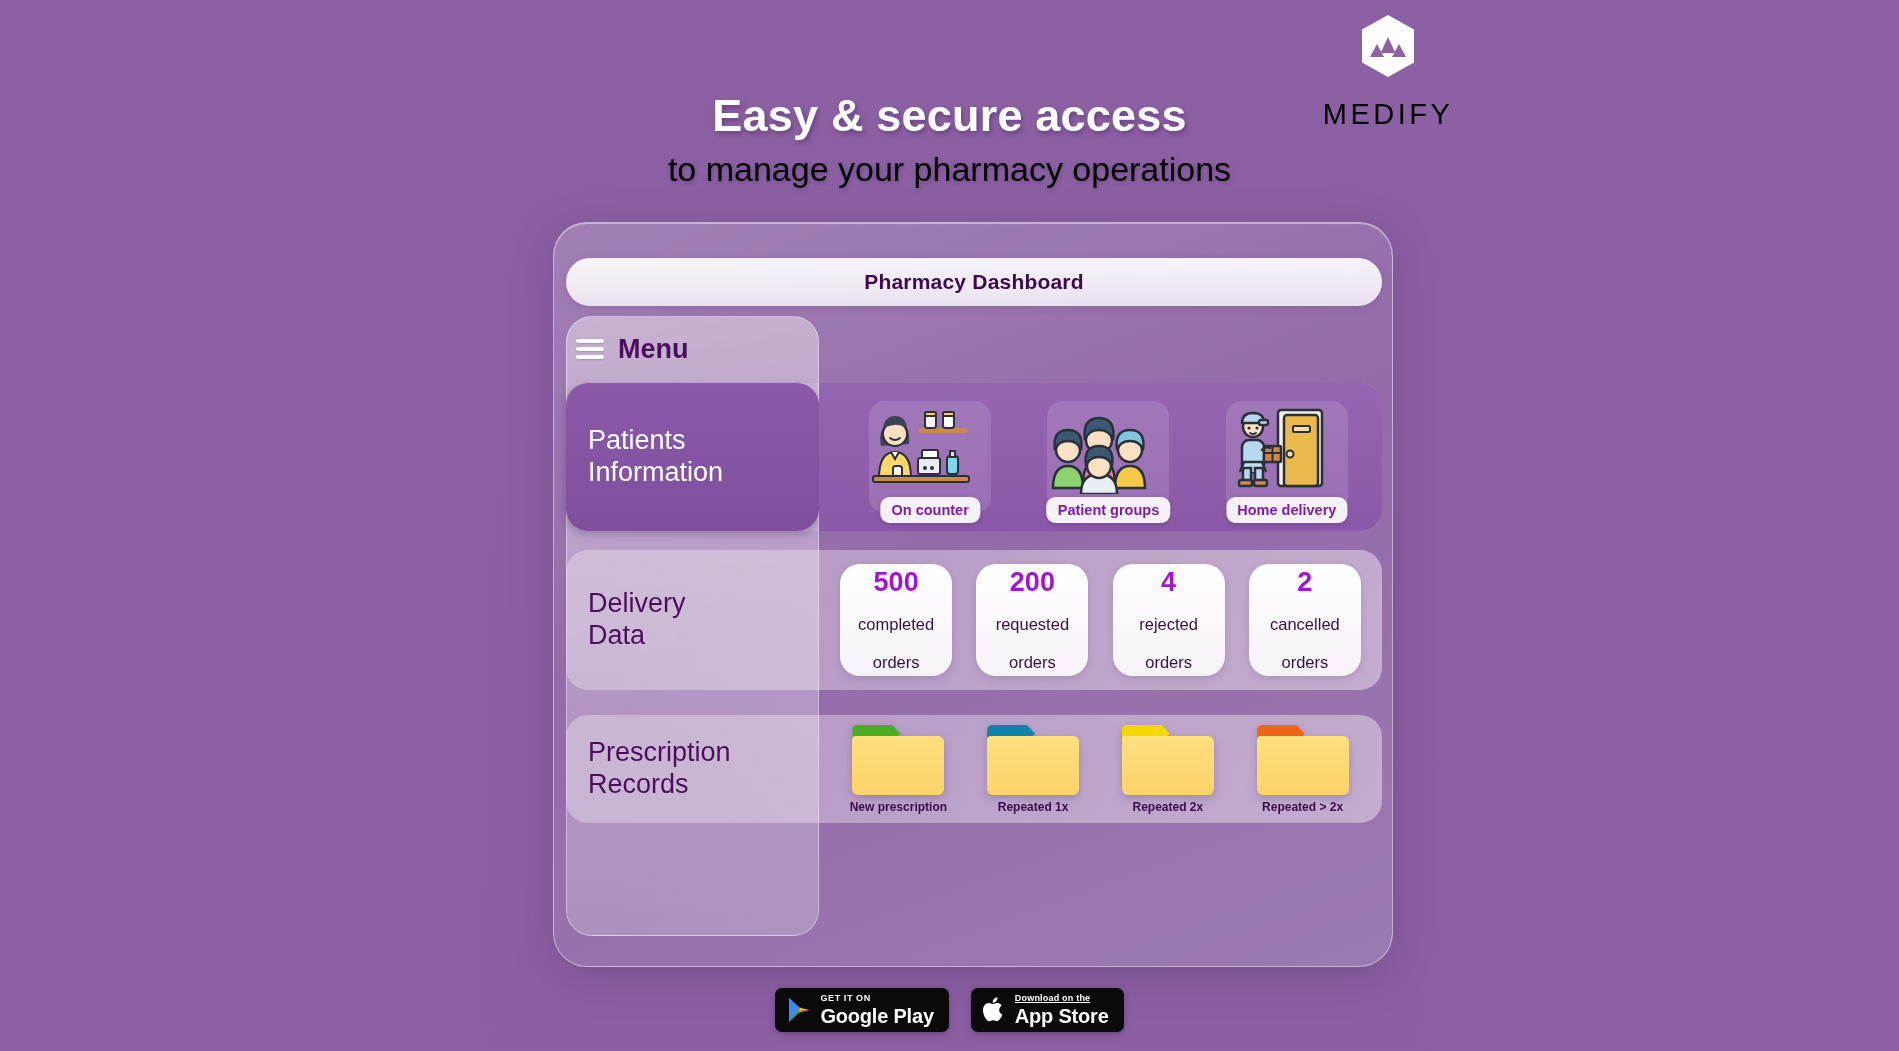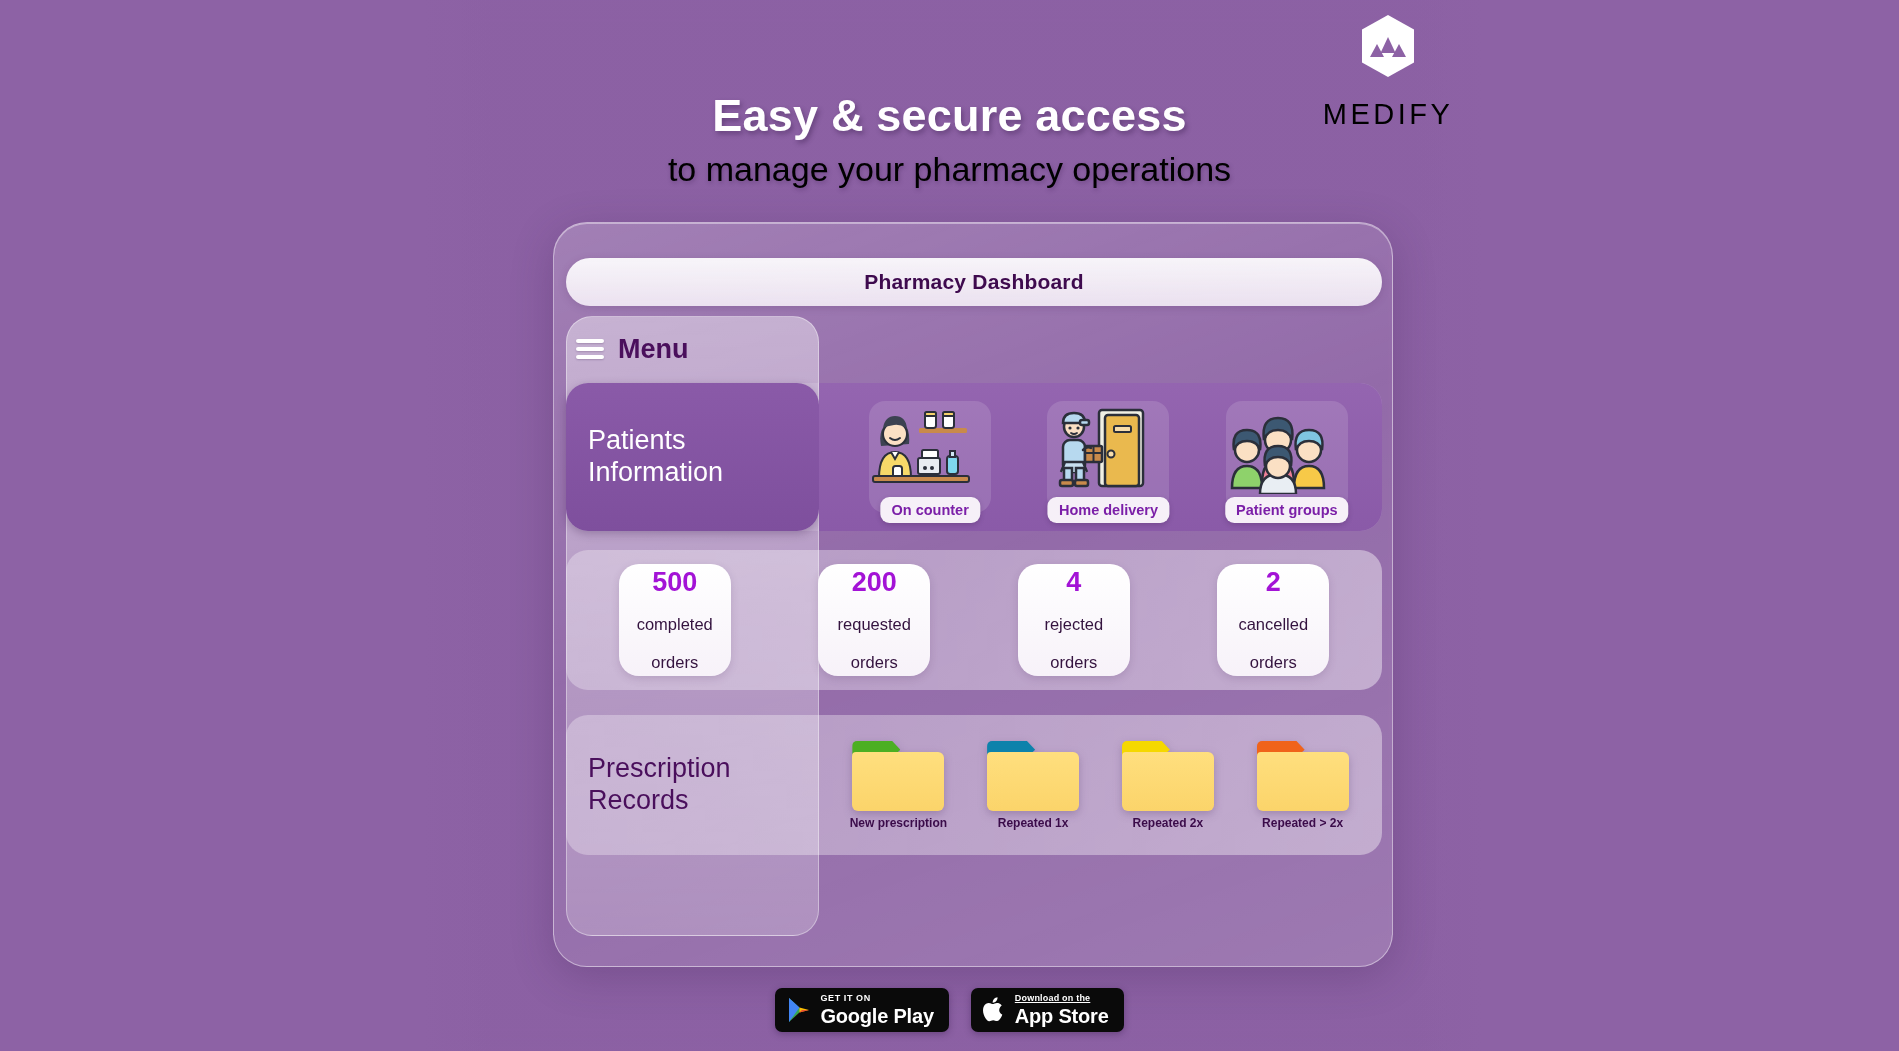--- a/index.html
+++ b/index.html
@@ -171,21 +171,21 @@
   }
   .row-patients {
     top: 160px; height: 148px;
     background: linear-gradient(90deg, rgba(255,255,255,.10), rgba(255,255,255,.24));
   }
   .row-delivery {
     top: 327px; height: 140px;
     background: linear-gradient(90deg, rgba(255,255,255,.30), rgba(255,255,255,.42));
   }
   .row-records {
-    top: 492px; height: 140px;
+    top: 492px; height: 108px;
     background: linear-gradient(90deg, rgba(255,255,255,.30), rgba(255,255,255,.40));
     justify-content: center;
   }
 
   .row-label {
     width: 253px; flex: none;
     display: flex; align-items: center;
     padding-left: 22px;
     border-radius: 22px 0 0 22px;
   }
@@ -392,20 +392,38 @@
           <rect x="49" y="52" width="22" height="16" rx="2" fill="#e9ecf1" stroke="#2b2f3a" stroke-width="2"></rect>
           <rect x="53" y="44" width="16" height="8" rx="1.5" fill="#ffffff" stroke="#2b2f3a" stroke-width="2"></rect>
           <circle cx="56" cy="62" r="2" fill="#2b2f3a"></circle>
           <circle cx="63" cy="62" r="2" fill="#2b2f3a"></circle>
           <rect x="78" y="50" width="11" height="18" rx="3" fill="#7fd8ef" stroke="#2b2f3a" stroke-width="2"></rect>
           <rect x="81" y="45" width="5" height="6" fill="#cfe9f5" stroke="#2b2f3a" stroke-width="2"></rect>
           <rect x="24" y="60" width="9" height="14" rx="2.5" fill="#ffffff" stroke="#2b2f3a" stroke-width="2"></rect>
           <rect x="4" y="70" width="96" height="6" rx="2" fill="#c98a4b" stroke="#2b2f3a" stroke-width="2"></rect>
         </svg>
         <div class="chip">On counter</div>
+      </div>
+
+      <div class="ptile">
+        <svg class="art" viewBox="0 0 104 88">
+          <path d="M36 78 q0 -24 16 -24 q16 0 16 24 z" fill="#ef8097" stroke="#2b2f3a" stroke-width="2.5"></path>
+          <circle cx="52" cy="34" r="13" fill="#fbe0c4" stroke="#2b2f3a" stroke-width="2.5"></circle>
+          <path d="M38 34 q-3 -22 14 -22 q17 0 14 22 q-3 -10 -14 -10 q-11 0 -14 10z" fill="#3c5872" stroke="#2b2f3a" stroke-width="2.5"></path>
+          <path d="M6 82 q0 -22 15 -22 q15 0 15 22 z" fill="#8ed26b" stroke="#2b2f3a" stroke-width="2.5"></path>
+          <circle cx="21" cy="44" r="12" fill="#fbe0c4" stroke="#2b2f3a" stroke-width="2.5"></circle>
+          <path d="M8 44 q-3 -20 13 -20 q16 0 13 20 q-3 -9 -13 -9 q-10 0 -13 9z" fill="#3c5872" stroke="#2b2f3a" stroke-width="2.5"></path>
+          <path d="M68 82 q0 -22 15 -22 q15 0 15 22 z" fill="#f7c948" stroke="#2b2f3a" stroke-width="2.5"></path>
+          <circle cx="83" cy="44" r="12" fill="#fbe0c4" stroke="#2b2f3a" stroke-width="2.5"></circle>
+          <path d="M70 44 q-3 -20 13 -20 q16 0 13 20 q-3 -9 -13 -9 q-10 0 -13 9z" fill="#7fc5e0" stroke="#2b2f3a" stroke-width="2.5"></path>
+          <path d="M34 88 q0 -20 18 -20 q18 0 18 20 z" fill="#e9eef3" stroke="#2b2f3a" stroke-width="2.5"></path>
+          <circle cx="52" cy="60" r="12" fill="#fbe0c4" stroke="#2b2f3a" stroke-width="2.5"></circle>
+          <path d="M39 60 q-3 -20 13 -20 q16 0 13 20 q-3 -9 -13 -9 q-10 0 -13 9z" fill="#3c5872" stroke="#2b2f3a" stroke-width="2.5"></path>
+        </svg>
+        <div class="chip">Patient groups</div>
       </div>
 
       <div class="ptile">
         <svg class="art" viewBox="0 0 104 88">
           <rect x="52" y="4" width="44" height="76" rx="3" fill="#f0f0e4" stroke="#2b2f3a" stroke-width="2.5"></rect>
           <rect x="58" y="9" width="34" height="71" rx="3" fill="#eab94e" stroke="#2b2f3a" stroke-width="2.5"></rect>
           <rect x="67" y="20" width="17" height="6" rx="1.5" fill="#f7ddab" stroke="#2b2f3a" stroke-width="2"></rect>
           <circle cx="64" cy="48" r="3.5" fill="#f7ddab" stroke="#2b2f3a" stroke-width="2"></circle>
           <rect x="16" y="34" width="22" height="32" rx="7" fill="#b7d9ef" stroke="#2b2f3a" stroke-width="2.5"></rect>
           <path d="M14 66 l4 -10 h18 l4 10" fill="#c8dff0" stroke="#2b2f3a" stroke-width="2.5"></path>
@@ -420,41 +438,29 @@
           <circle cx="31" cy="22" r="1.6" fill="#2b2f3a"></circle>
           <path d="M24 27 q3 2 6 0" stroke="#2b2f3a" stroke-width="1.8" fill="none" stroke-linecap="round"></path>
           <rect x="38" y="40" width="17" height="16" rx="1.5" fill="#c98a4b" stroke="#2b2f3a" stroke-width="2.5"></rect>
           <path d="M46.5 40 v16" stroke="#2b2f3a" stroke-width="2"></path>
           <path d="M38 47 h17" stroke="#2b2f3a" stroke-width="2"></path>
           <path d="M36 44 q4 -4 8 -2" stroke="#2b2f3a" stroke-width="2.5" fill="none" stroke-linecap="round"></path>
         </svg>
         <div class="chip">Home delivery</div>
       </div>
 
-      <div class="ptile">
-        <svg class="art" viewBox="0 0 104 88">
-          <path d="M36 78 q0 -24 16 -24 q16 0 16 24 z" fill="#ef8097" stroke="#2b2f3a" stroke-width="2.5"></path>
-          <circle cx="52" cy="34" r="13" fill="#fbe0c4" stroke="#2b2f3a" stroke-width="2.5"></circle>
-          <path d="M38 34 q-3 -22 14 -22 q17 0 14 22 q-3 -10 -14 -10 q-11 0 -14 10z" fill="#3c5872" stroke="#2b2f3a" stroke-width="2.5"></path>
-          <path d="M6 82 q0 -22 15 -22 q15 0 15 22 z" fill="#8ed26b" stroke="#2b2f3a" stroke-width="2.5"></path>
-          <circle cx="21" cy="44" r="12" fill="#fbe0c4" stroke="#2b2f3a" stroke-width="2.5"></circle>
-          <path d="M8 44 q-3 -20 13 -20 q16 0 13 20 q-3 -9 -13 -9 q-10 0 -13 9z" fill="#3c5872" stroke="#2b2f3a" stroke-width="2.5"></path>
-          <path d="M68 82 q0 -22 15 -22 q15 0 15 22 z" fill="#f7c948" stroke="#2b2f3a" stroke-width="2.5"></path>
-          <circle cx="83" cy="44" r="12" fill="#fbe0c4" stroke="#2b2f3a" stroke-width="2.5"></circle>
-          <path d="M70 44 q-3 -20 13 -20 q16 0 13 20 q-3 -9 -13 -9 q-10 0 -13 9z" fill="#7fc5e0" stroke="#2b2f3a" stroke-width="2.5"></path>
-          <path d="M34 88 q0 -20 18 -20 q18 0 18 20 z" fill="#e9eef3" stroke="#2b2f3a" stroke-width="2.5"></path>
-          <circle cx="52" cy="60" r="12" fill="#fbe0c4" stroke="#2b2f3a" stroke-width="2.5"></circle>
-          <path d="M39 60 q-3 -20 13 -20 q16 0 13 20 q-3 -9 -13 -9 q-10 0 -13 9z" fill="#3c5872" stroke="#2b2f3a" stroke-width="2.5"></path>
-        </svg>
-        <div class="chip">Patient groups</div>
-      </div>
-
     </div>
 
     <div class="row row-delivery">
+      <div class="row-label">
+        <div class="txt">
+          <div>Delivery</div>
+          <div>Data</div>
+        </div>
+      </div>
       <div class="stats">
         <div class="stat">
           <div class="num">500</div>
           <div class="l1">completed</div>
           <div class="l2">orders</div>
         </div>
         <div class="stat">
           <div class="num">200</div>
           <div class="l1">requested</div>
           <div class="l2">orders</div>

